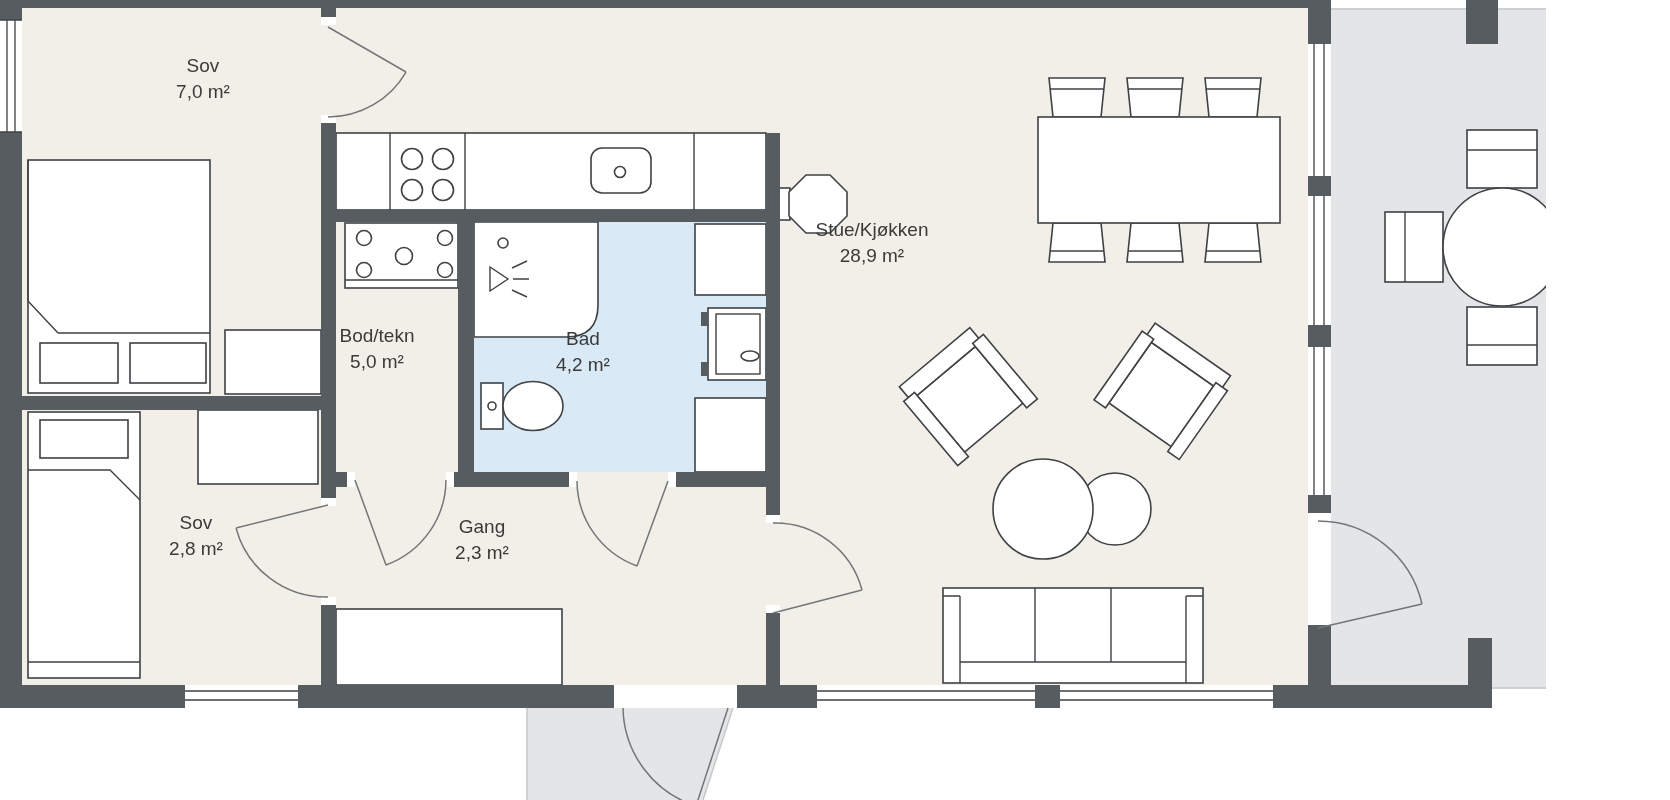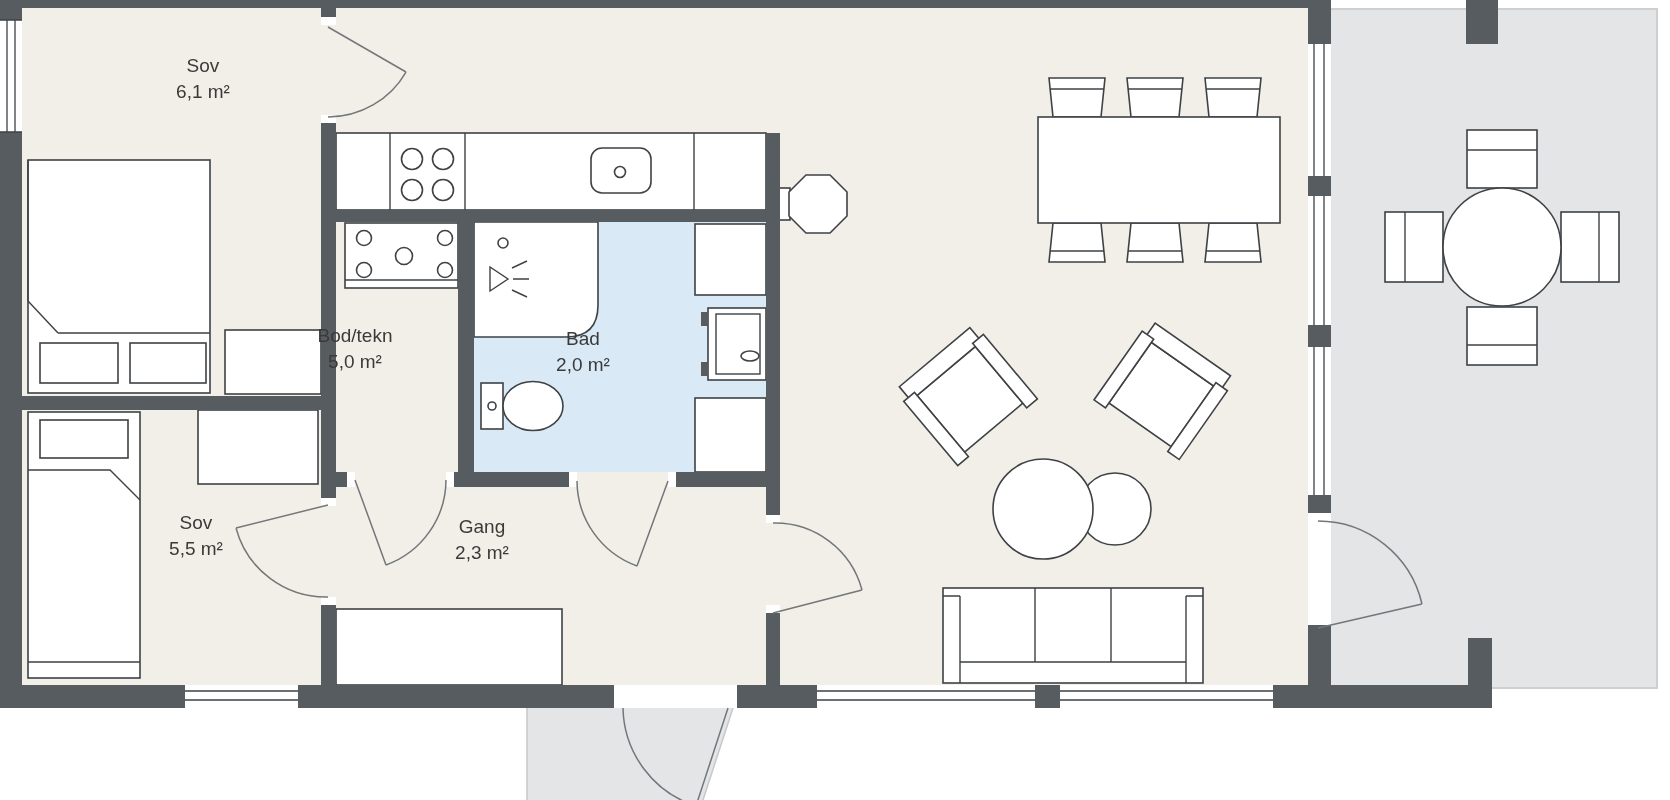--- a/index.html
+++ b/index.html
@@ -6,21 +6,21 @@
     --wall:#575c61;
     --floor:#f2efe8;
     --bath:#d9eaf6;
     --outdoor:#e4e5e7;
     --stroke:#3e4245;
     --door:#73777a;
     --label:#3a3a3a;
     --bg:#ffffff;
   }
   html,body{margin:0;padding:0;background:var(--bg);}
-  #plan{position:relative;width:1670px;height:800px;background:var(--bg);overflow:hidden;
+  #plan{position:relative;width:1546px;height:800px;background:var(--bg);overflow:hidden;
         font-family:"Liberation Sans", sans-serif;}
   #plan svg{position:absolute;left:0;top:0;}
   .wall{fill:var(--wall);stroke:none;}
   .floor{fill:var(--floor);stroke:none;}
   .bath{fill:var(--bath);stroke:none;}
   .out{fill:var(--outdoor);stroke:none;}
   .outline{stroke:#c6c8ca;stroke-width:1.5;fill:none;}
   .furn{fill:#ffffff;stroke:var(--stroke);stroke-width:1.6;}
   .fln{stroke:var(--stroke);stroke-width:1.4;fill:none;}
   .glz{stroke:var(--stroke);stroke-width:1.3;fill:none;}
@@ -300,31 +300,35 @@
     <g>
       <rect class="stub" x="1308" y="513" width="23" height="8"></rect>
           <rect class="stub" x="1308" y="617" width="23" height="8"></rect>
       <path class="door" d="M1318,628 L1422,604 M1318,521 A107,107 0 0 1 1422,604"></path>
     </g>
   </g>
 </svg>
 
   <div class="room-label" style="left:203px;top:79px">
     <div>Sov</div>
-    <div>6,1 m²</div>
-  </div>
-  <div class="room-label" style="left:355px;top:349px">
+    <div>7,0 m²</div>
+  </div>
+  <div class="room-label" style="left:377px;top:349px">
     <div>Bod/tekn</div>
     <div>5,0 m²</div>
   </div>
   <div class="room-label" style="left:583px;top:352px">
     <div>Bad</div>
-    <div>2,0 m²</div>
+    <div>4,2 m²</div>
+  </div>
+  <div class="room-label" style="left:872px;top:243px">
+    <div>Stue/Kjøkken</div>
+    <div>28,9 m²</div>
   </div>
   <div class="room-label" style="left:196px;top:536px">
     <div>Sov</div>
-    <div>5,5 m²</div>
+    <div>2,8 m²</div>
   </div>
   <div class="room-label" style="left:482px;top:540px">
     <div>Gang</div>
     <div>2,3 m²</div>
   </div>
 </div>
 
 </body></html>

